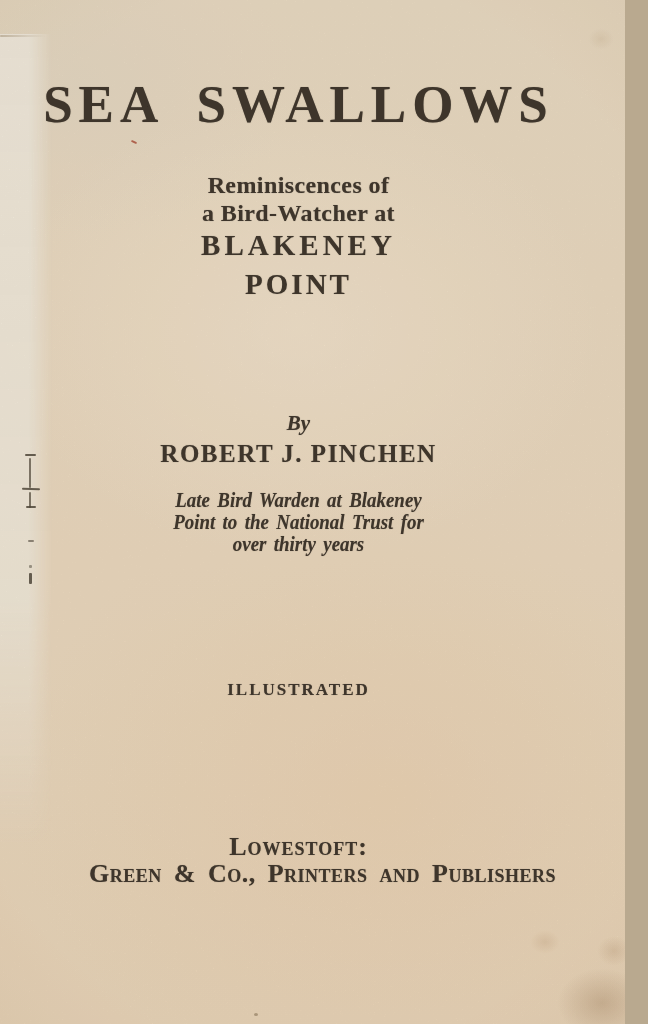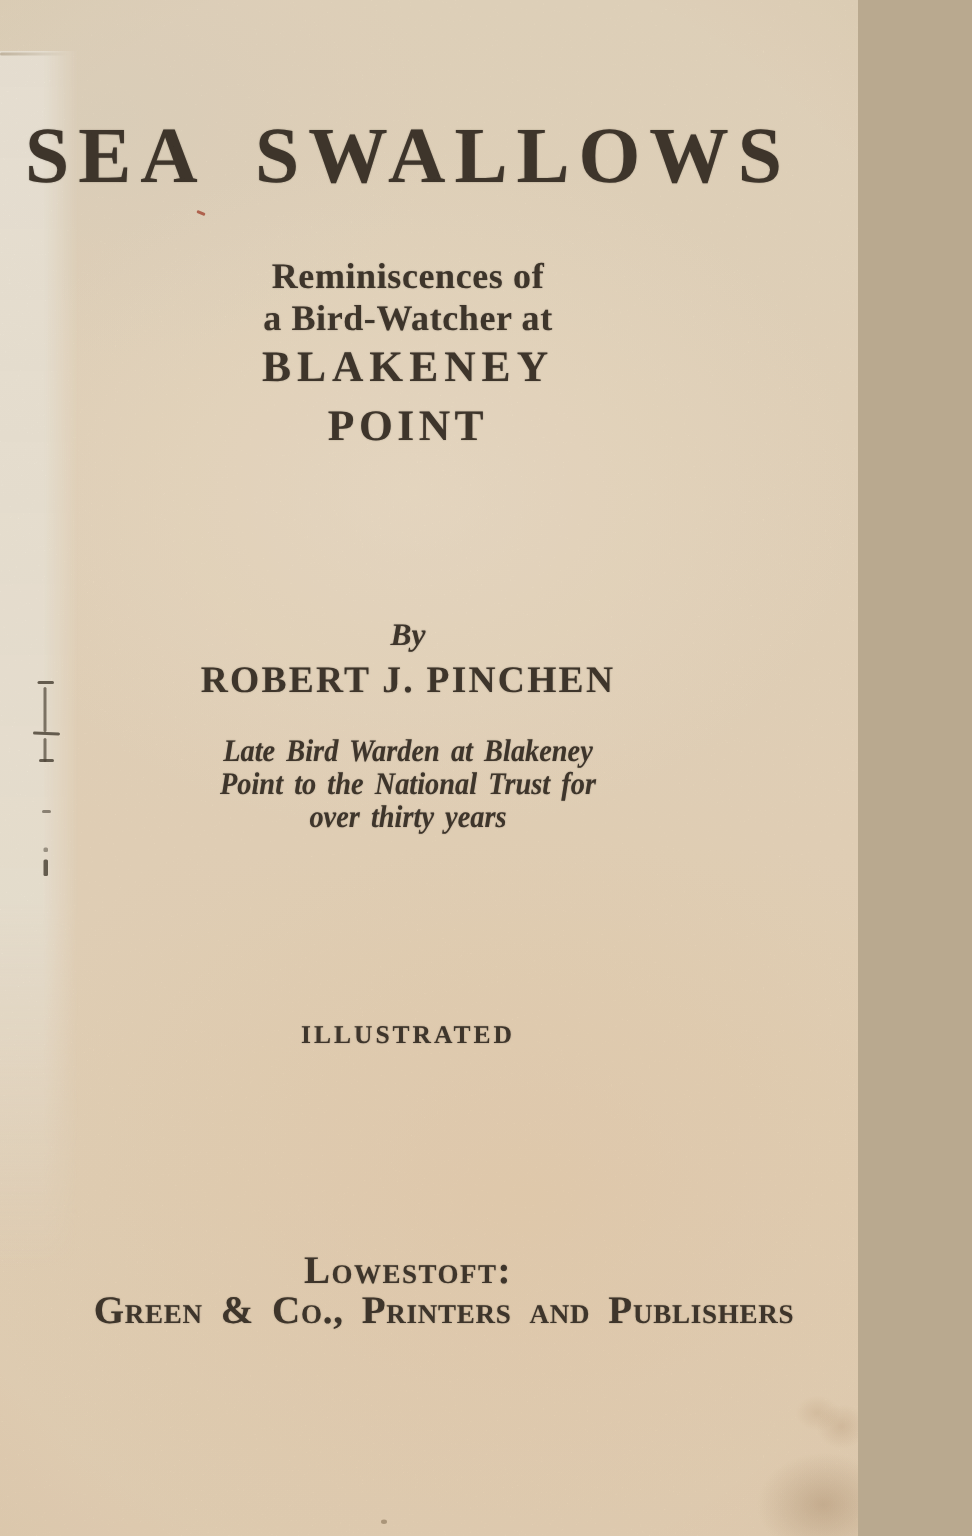--- a/index.html
+++ b/index.html
@@ -4,21 +4,21 @@
 <style>
   html, body { margin: 0; padding: 0; }
   body {
     width: 648px; height: 1024px;
     background: #b9a98f;
     font-family: "Liberation Serif", serif;
     overflow: hidden;
   }
   .page {
     position: relative;
-    width: 572px; height: 1024px;
+    width: 625px; height: 1024px;
     color: #2b241c;
     background:
       radial-gradient(ellipse 420px 320px at 48% 32%, rgba(247,233,212,0.55), rgba(247,233,212,0) 72%),
       radial-gradient(ellipse 520px 420px at 62% 78%, rgba(236,207,172,0.50), rgba(236,207,172,0) 72%),
       radial-gradient(ellipse 320px 220px at 12% 8%,  rgba(226,215,196,0.60), rgba(226,215,196,0) 70%),
       radial-gradient(ellipse 700px 900px at 50% 50%, rgba(0,0,0,0) 60%, rgba(156,118,78,0.16) 100%),
       linear-gradient(180deg, #eadcc4 0%, #ecdac0 55%, #ead6ba 100%);
     overflow: hidden;
   }
   

